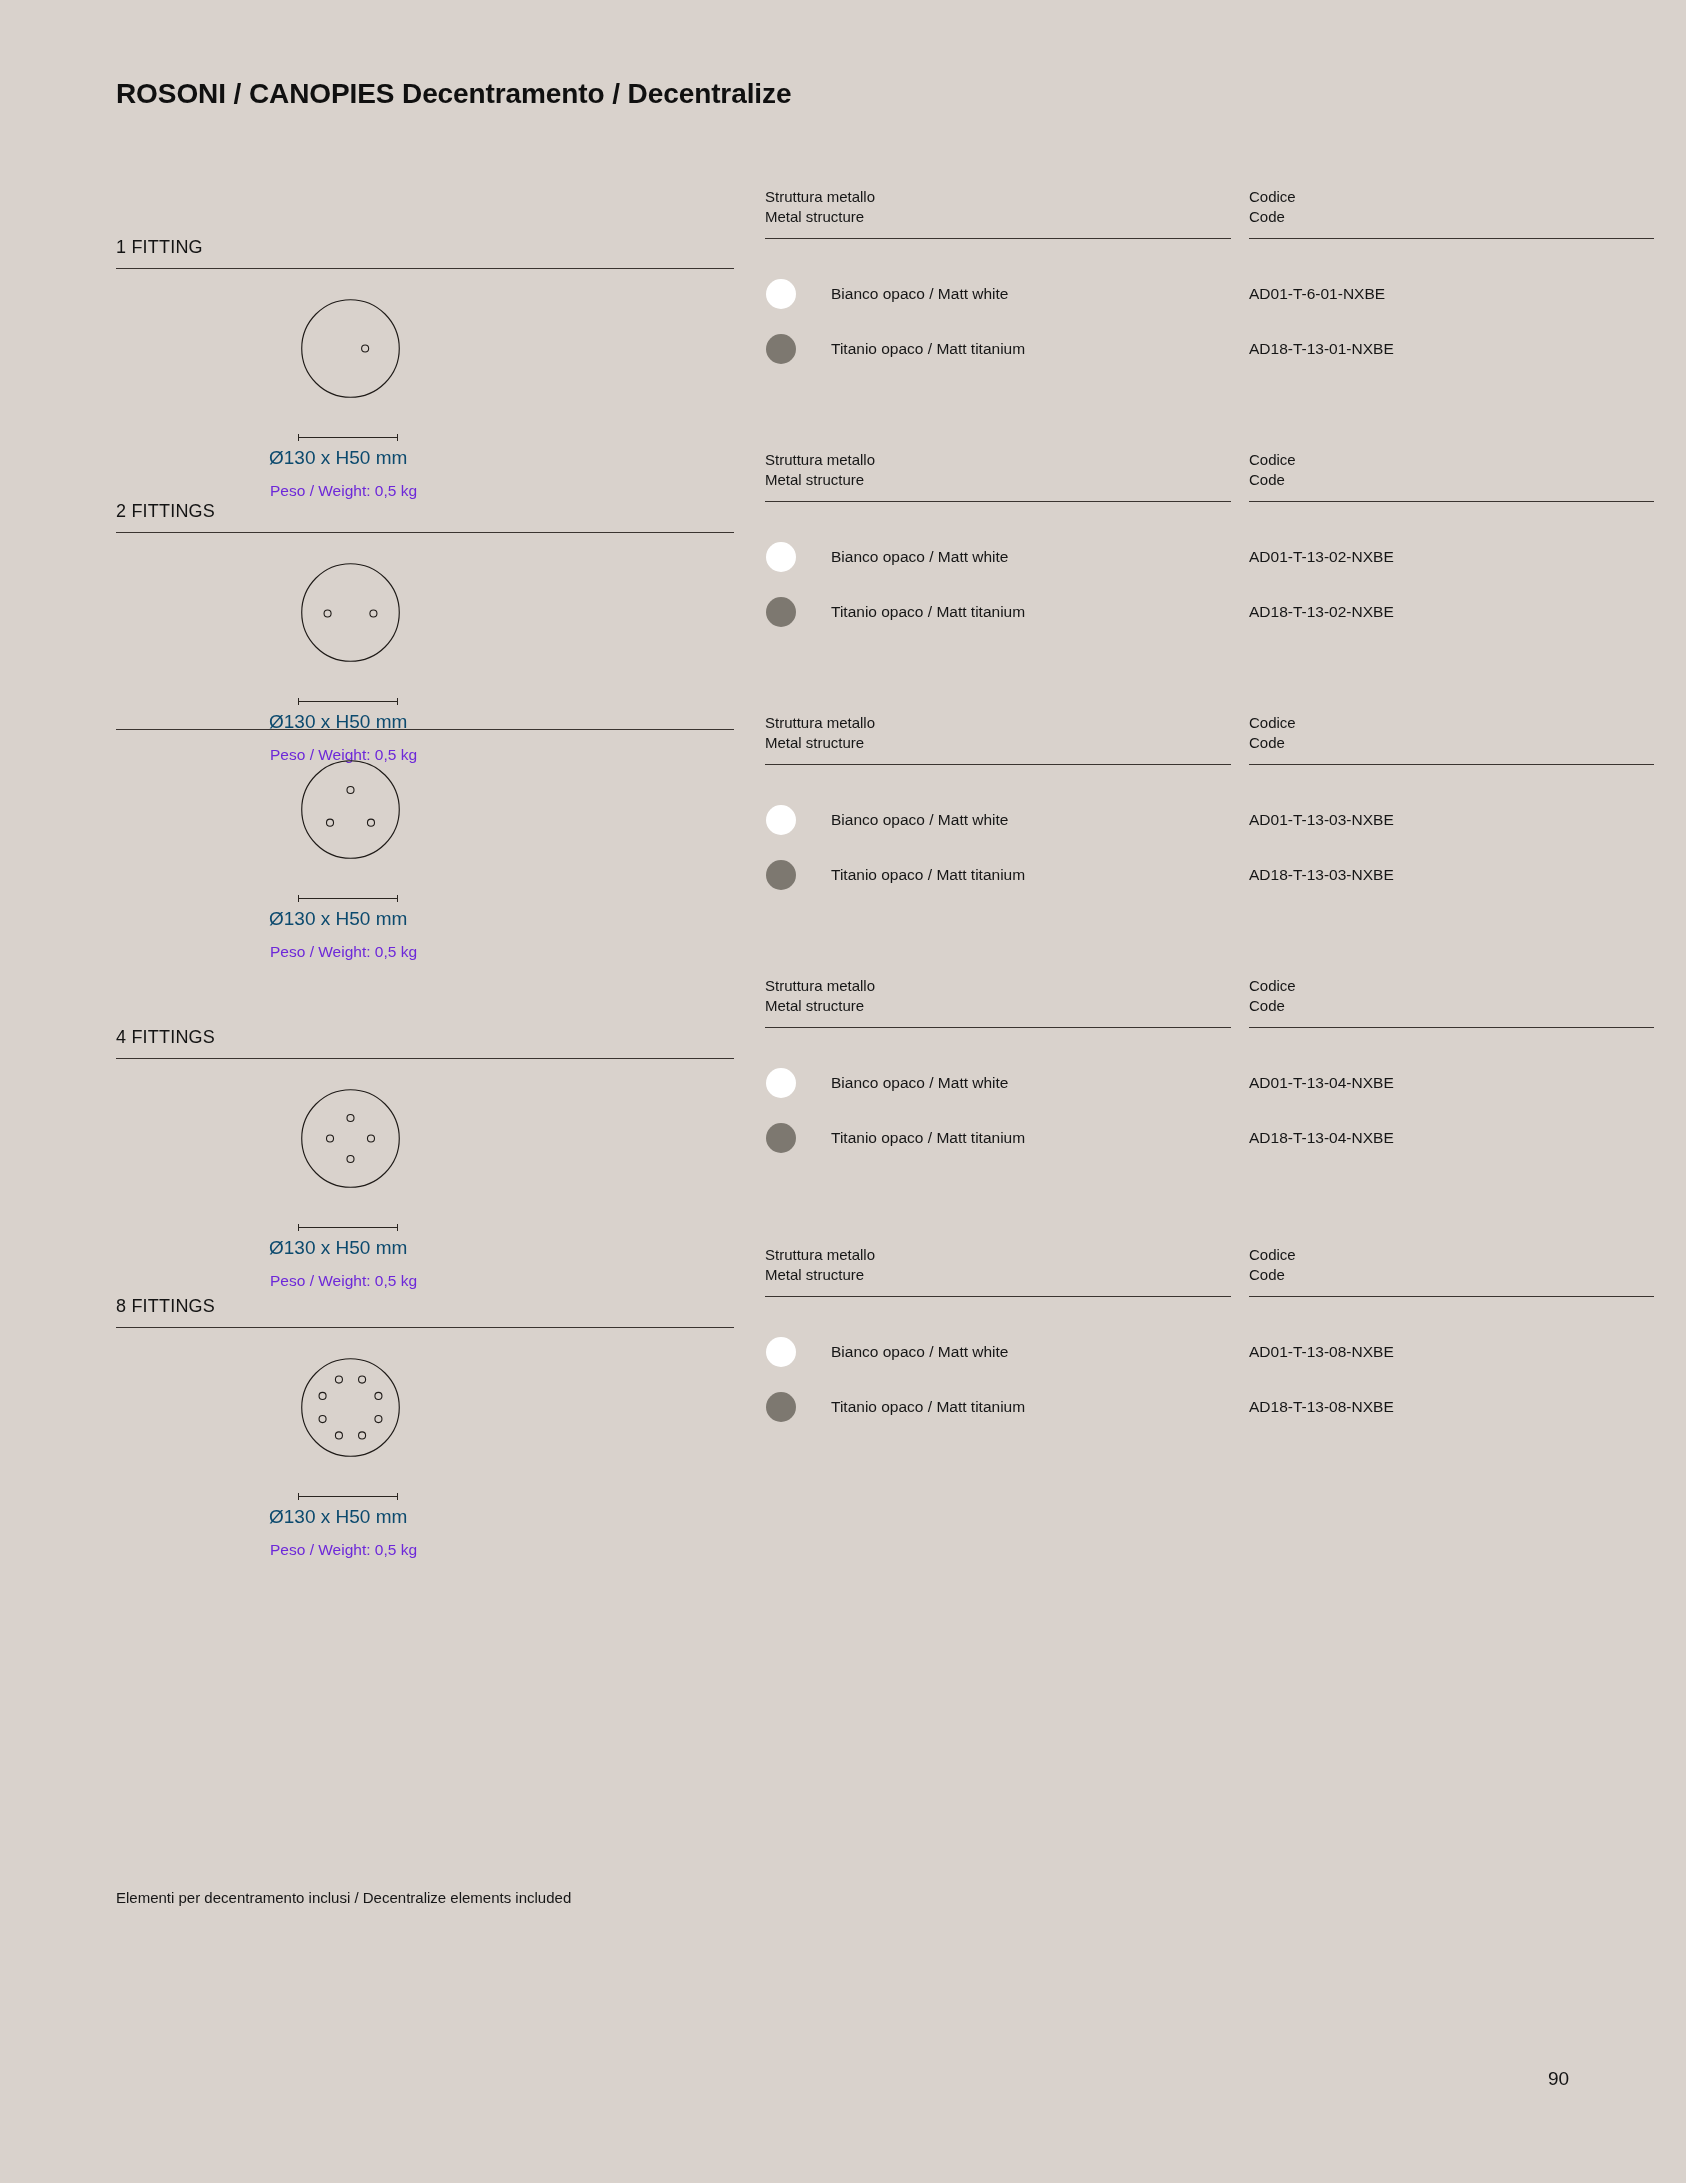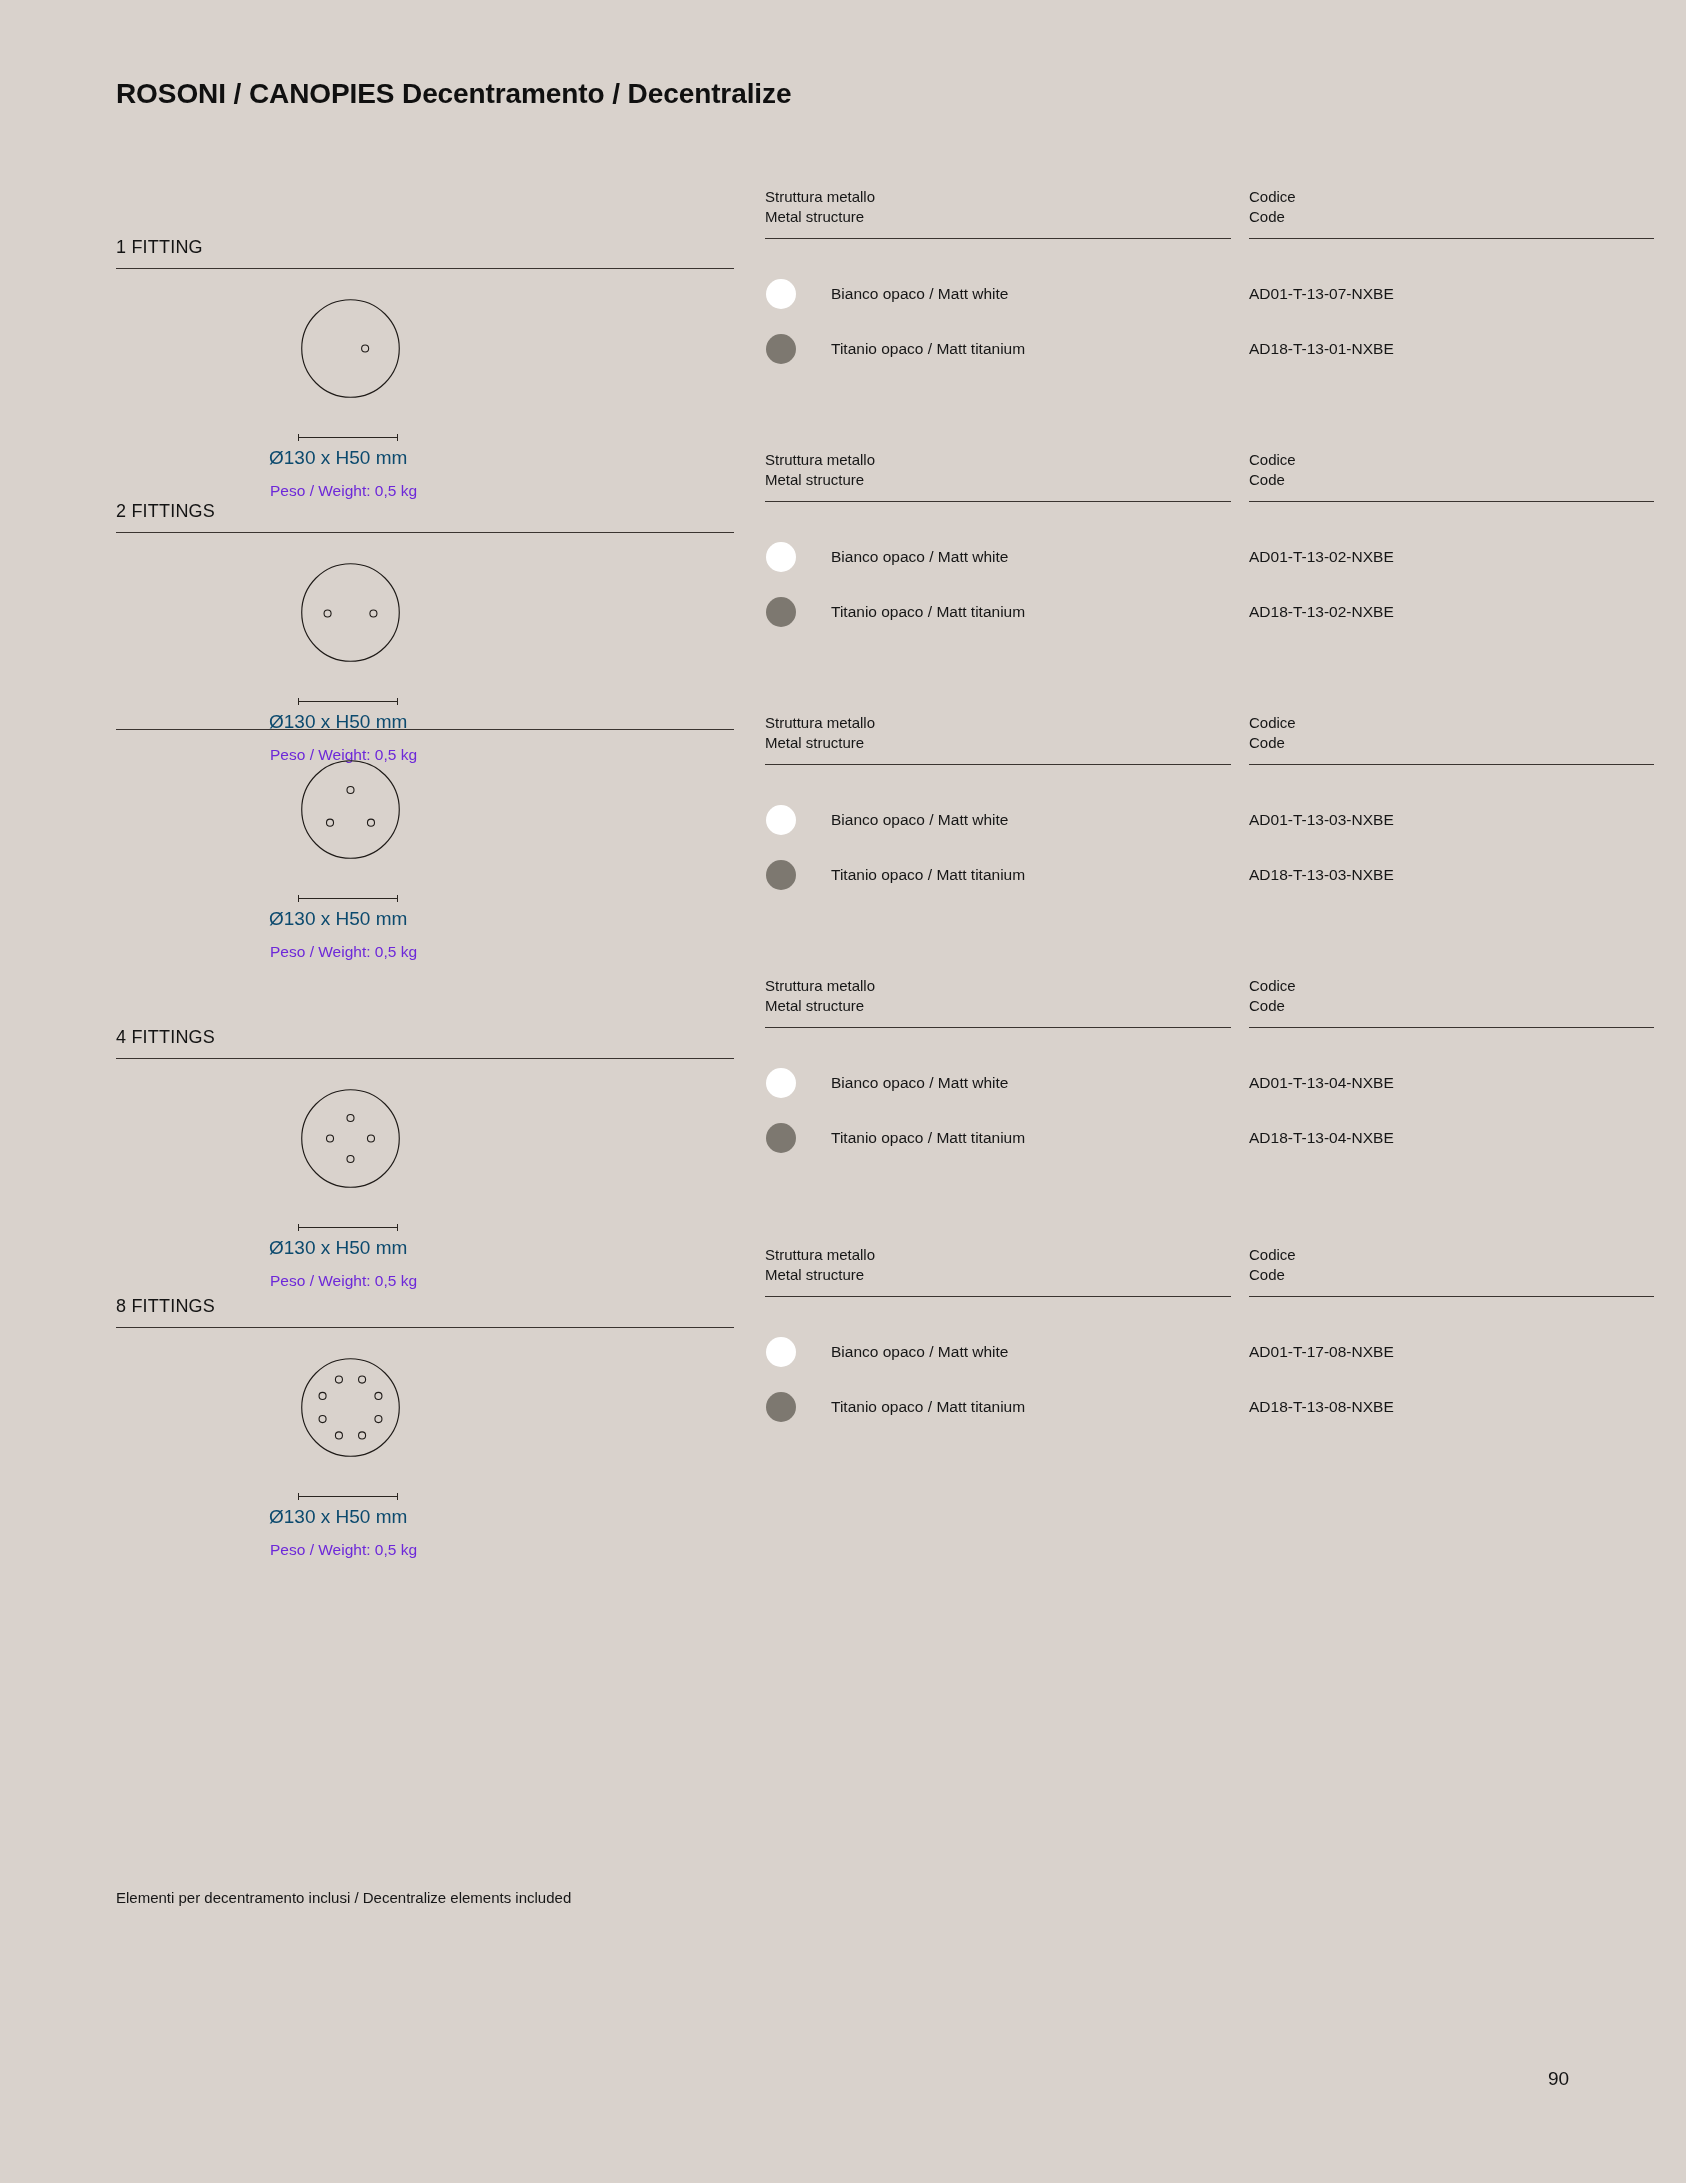--- a/index.html
+++ b/index.html
@@ -235,21 +235,21 @@
             <div class="hdr hdr-code">Codice<br>Code</div>
           </div>
           <div class="rc-rule-row">
             <div class="rc-rule rc-rule-a"></div>
             <div class="rc-rule rc-rule-b"></div>
           </div>
           <div style="height:30px"></div>
           <div class="opt-row">
             <span class="swatch" style="background:#ffffff"></span>
             <span class="opt-label">Bianco opaco / Matt white</span>
-            <span class="opt-code">AD01-T-13-07-NXBE</span>
+            <span class="opt-code">AD01-T-6-01-NXBE</span>
           </div>
           <div class="opt-row">
             <span class="swatch" style="background:#7d7870"></span>
             <span class="opt-label">Titanio opaco / Matt titanium</span>
             <span class="opt-code">AD18-T-13-01-NXBE</span>
           </div>
         </div>
       </div>
       <div class="section" style="top: 0px;">
         <div class="left-col" style="top: 466px;">
@@ -407,21 +407,21 @@
             <div class="hdr hdr-code">Codice<br>Code</div>
           </div>
           <div class="rc-rule-row">
             <div class="rc-rule rc-rule-a"></div>
             <div class="rc-rule rc-rule-b"></div>
           </div>
           <div style="height:30px"></div>
           <div class="opt-row">
             <span class="swatch" style="background:#ffffff"></span>
             <span class="opt-label">Bianco opaco / Matt white</span>
-            <span class="opt-code">AD01-T-17-08-NXBE</span>
+            <span class="opt-code">AD01-T-13-08-NXBE</span>
           </div>
           <div class="opt-row">
             <span class="swatch" style="background:#7d7870"></span>
             <span class="opt-label">Titanio opaco / Matt titanium</span>
             <span class="opt-code">AD18-T-13-08-NXBE</span>
           </div>
         </div>
       </div>
     </div>
 

